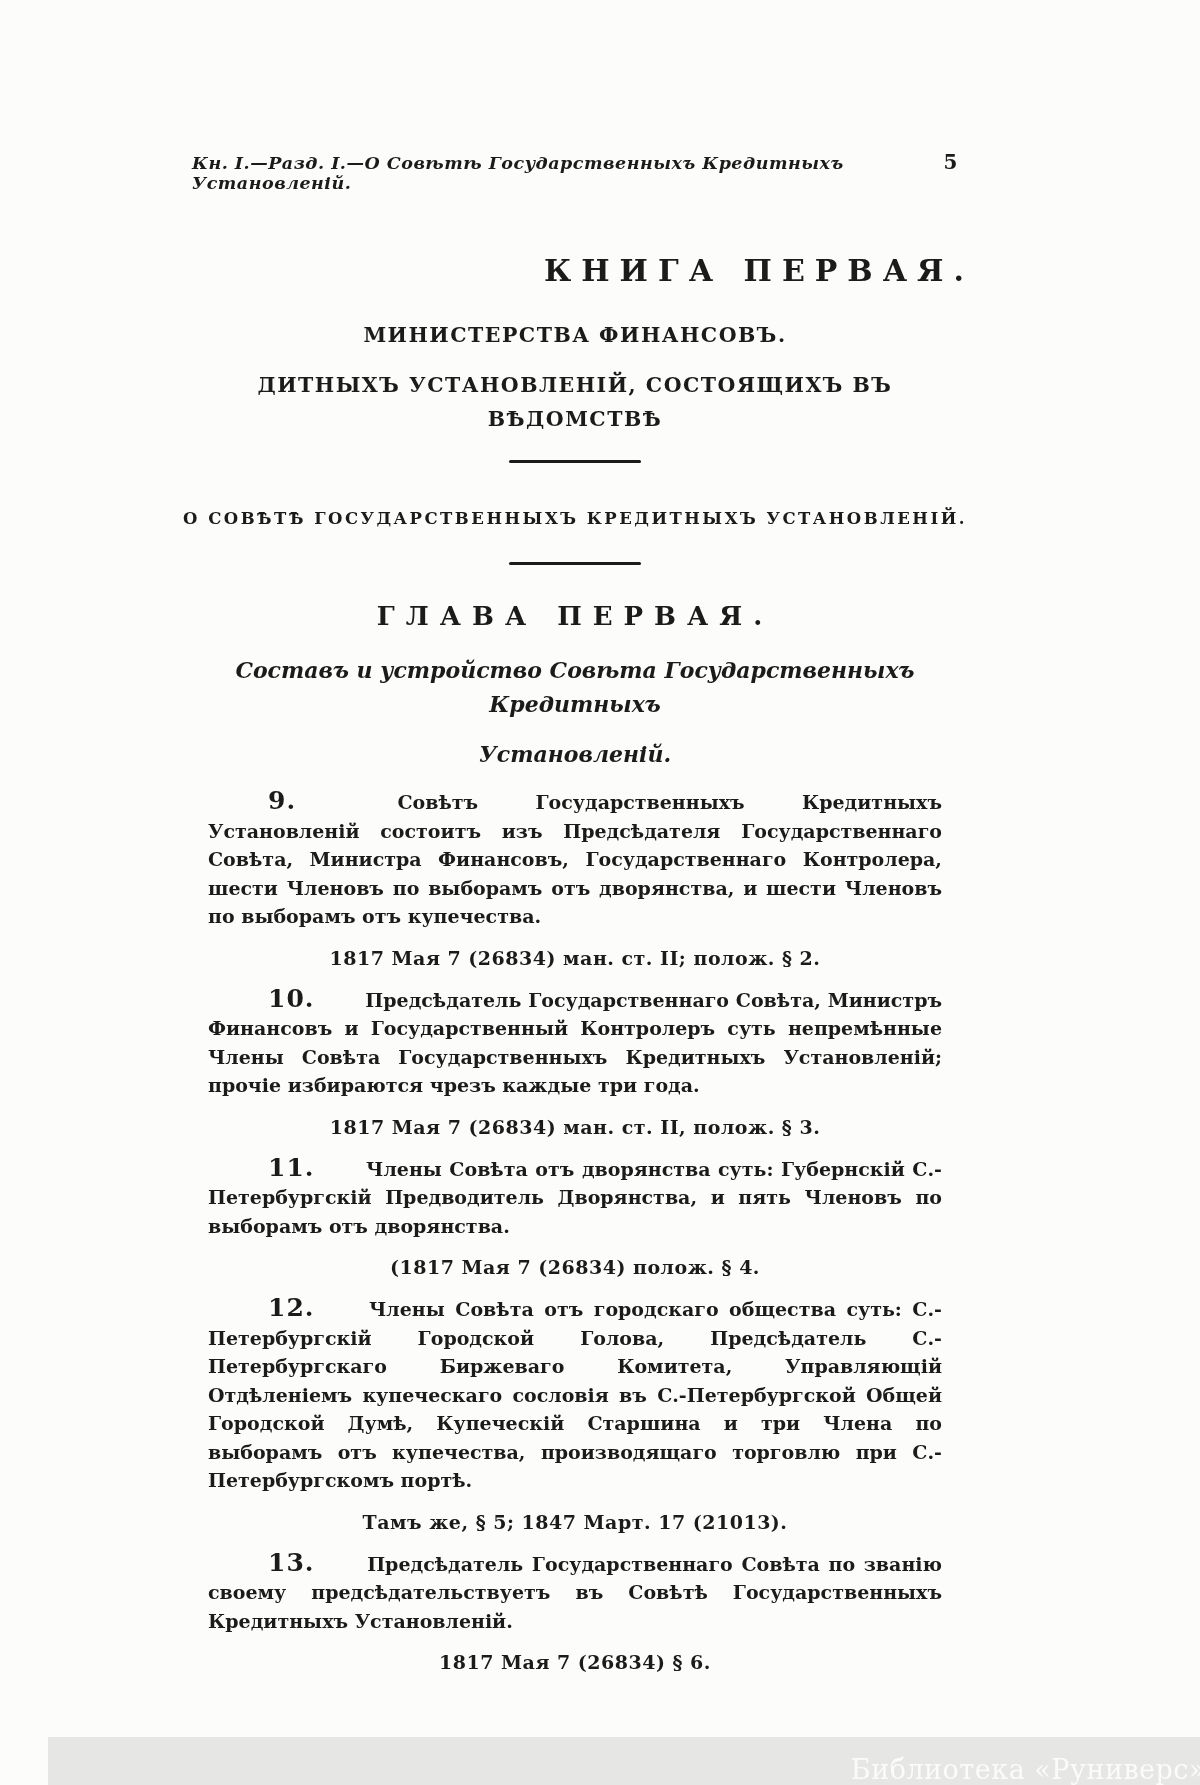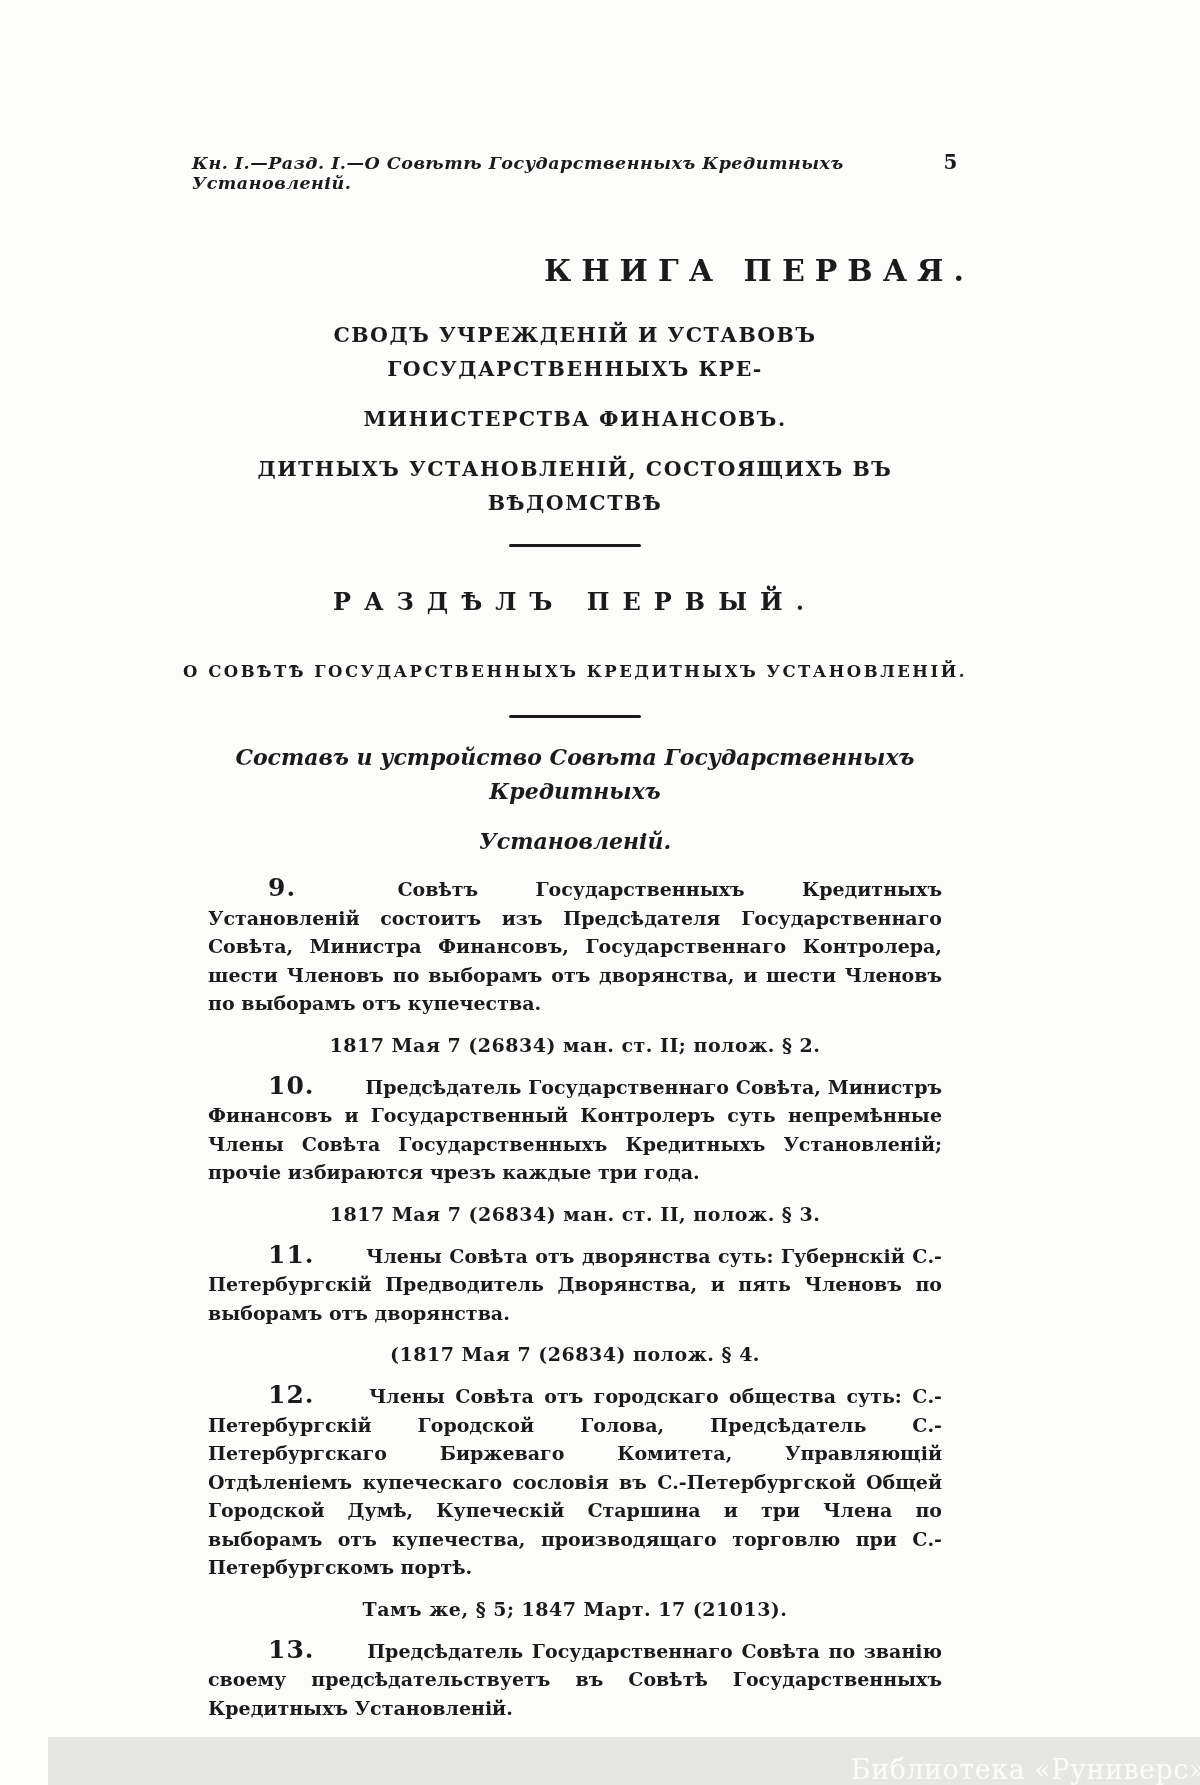--- a/index.html
+++ b/index.html
@@ -134,33 +134,32 @@
 <div class="content">
 
   <header class="running-head">
     <span>Кн. I.—Разд. I.—О Совѣтѣ Государственныхъ Кредитныхъ Установленій.</span>
     <span class="pagenum">5</span>
   </header>
 
   <h1 class="book-title">КНИГА ПЕРВАЯ.</h1>
 
   <h2 class="book-subtitle">
-    <div>СВОДЪ УЧРЕЖДЕНІЙ И УСТАВОВЪ ГОСУДАРСТВЕННЫХЪ КРЕ-</div>
     <div>МИНИСТЕРСТВА ФИНАНСОВЪ.</div>
     <div>ДИТНЫХЪ УСТАНОВЛЕНІЙ, СОСТОЯЩИХЪ ВЪ ВѢДОМСТВѢ</div>
   </h2>
 
   <div class="rule"></div>
 
-  <h2 class="section-title">РАЗДѢЛЪ ПЕРВЫЙ.</h2>
 
   <h3 class="section-subtitle">О СОВѢТѢ ГОСУДАРСТВЕННЫХЪ КРЕДИТНЫХЪ УСТАНОВЛЕНІЙ.</h3>
 
   <div class="rule rule2"></div>
 
+  <h2 class="chapter-title">ГЛАВА ПЕРВАЯ.</h2>
 
   <h3 class="chapter-subtitle">
     <div>Составъ и устройство Совѣта Государственныхъ Кредитныхъ</div>
     <div>Установленій.</div>
   </h3>
 
   <div class="articles">
 
     <article class="article">
       <p class="article-text">

